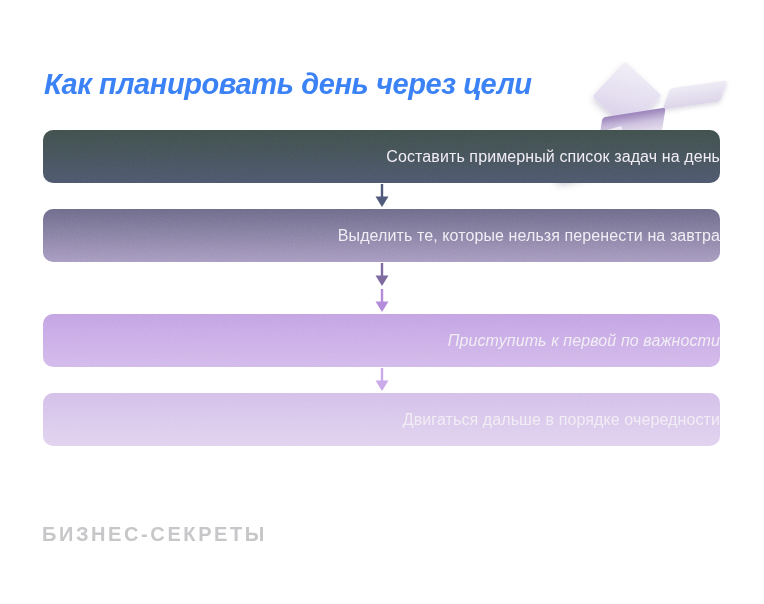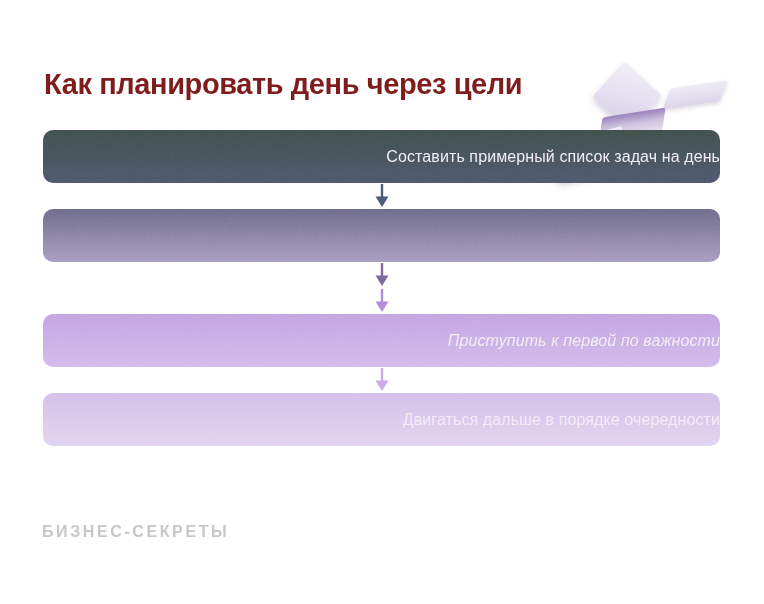--- a/index.html
+++ b/index.html
@@ -93,21 +93,21 @@
     display: flex;
     align-items: center;
     justify-content: center;
   }
   .arrow-svg { display: block; }
 
   .brand-logo {
     position: absolute;
     left: 42px;
     top: 523px;
-    font-size: 16px;
+    font-size: 20px;
     font-weight: bold;
     letter-spacing: 2.6px;
     color: #c7c6c9;
     text-align: right;
   }
 
   .svg-defs { position: absolute; width: 0; height: 0; }
 </style>
 </head>
 <body>
@@ -116,21 +116,21 @@
   <defs>
     <filter id="grain">
       <feTurbulence type="fractalNoise" baseFrequency="0.75" numOctaves="2" stitchTiles="stitch" result="noise"></feTurbulence>
       <feColorMatrix in="noise" type="saturate" values="0"></feColorMatrix>
     </filter>
   </defs>
 </svg>
 
 <div class="canvas">
 
-  <h1 class="page-title" style="color: #7f1d1d;">Как планировать день через цели</h1>
+  <h1 class="page-title" style="color: #3b82f6; font-style: italic;">Как планировать день через цели</h1>
 
   <div class="papers">
     <div class="paper paper-a"></div>
     <div class="paper paper-b"></div>
     <div class="paper paper-c"></div>
     <div class="paper paper-d"></div>
   </div>
 
   <div class="flow">
 
@@ -144,20 +144,21 @@
       <svg class="arrow-svg" width="16" height="24" viewBox="0 0 16 24">
         <rect class="arrow-shape" x="6.8" y="0" width="2.4" height="14" fill="#515b7b"></rect>
         <polygon class="arrow-shape" points="1.5,12.5 14.5,12.5 8,23" fill="#515b7b"></polygon>
       </svg>
     </div>
 
     <div class="bar" style="background: linear-gradient(rgb(109, 106, 138) 0%, rgb(168, 156, 193) 100%);">
       <svg class="grain-overlay" width="677" height="53">
           <rect width="677" height="53" filter="url(#grain)"></rect>
         </svg>
+      <span class="bar-label" style="color: rgb(241, 237, 244);">Выделить те, которые нельзя перенести на завтра</span>
     </div>
     <div class="arrow-row">
       <svg class="arrow-svg" width="16" height="24" viewBox="0 0 16 24">
         <rect class="arrow-shape" x="6.8" y="0" width="2.4" height="14" fill="#806ba1"></rect>
         <polygon class="arrow-shape" points="1.5,12.5 14.5,12.5 8,23" fill="#806ba1"></polygon>
       </svg>
     </div>
 
     <div class="arrow-row">
       <svg class="arrow-svg" width="16" height="24" viewBox="0 0 16 24">

